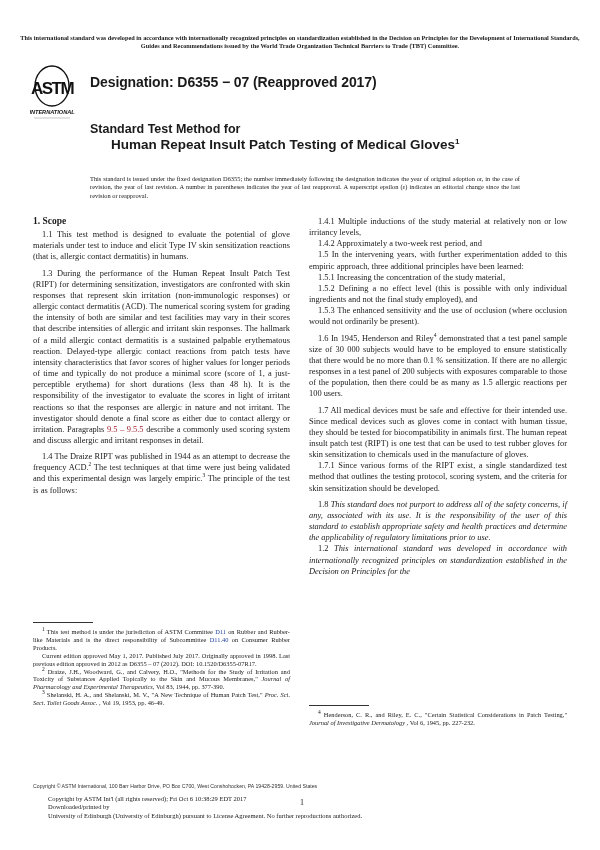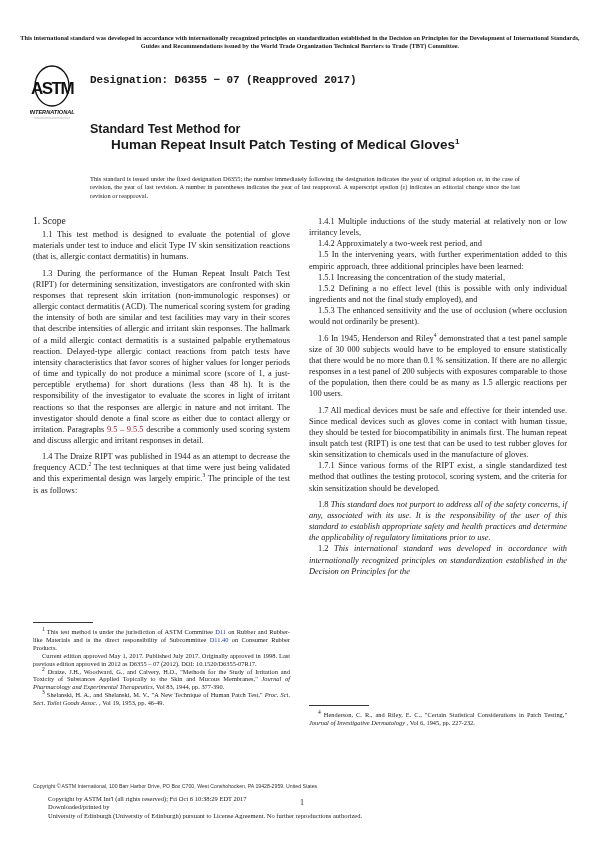--- a/index.html
+++ b/index.html
@@ -1,28 +1,28 @@
 <!DOCTYPE html>
 <html><head>
 <meta charset="utf-8">
 <style>
   html, body { margin: 0; padding: 0; background: #ffffff; }
   body { width: 600px; height: 850px; position: relative; overflow: hidden; color: #1a1a1a; font-family: "Liberation Serif", serif; }
   .notice { position: absolute; top: 34px; left: 20px; width: 560px; text-align: center; font-family: "Liberation Serif", serif; font-weight: bold; font-size: 6.3px; line-height: 8px; }
   .logo { position: absolute; top: 62px; left: 30px; width: 46px; height: 60px; }
-  .designation { position: absolute; top: 74px; left: 90px; font-family: Liberation Mono, monospace; font-weight: bold; font-size: 11px; letter-spacing: -0.1px; }
+  .designation { position: absolute; top: 74px; left: 90px; font-family: Liberation Sans, sans-serif; font-weight: bold; font-size: 14px; letter-spacing: -0.1px; }
   .title-block { position: absolute; top: 122px; left: 90px; font-family: "Liberation Sans", sans-serif; font-weight: bold; }
   .title-l1 { font-size: 12.5px; line-height: 15px; }
   .title-l2 { font-size: 13.5px; line-height: 16px; padding-left: 21px; }
   .title-l2 sup { font-size: 8px; }
   .issued { position: absolute; top: 175px; left: 90px; width: 430px; font-size: 6.4px; line-height: 8.3px; text-align: justify; }
   .col { position: absolute; font-size: 8.4px; line-height: 11.15px; text-align: justify; }
   .col-left { top: 216px; left: 33px; width: 257px; }
   .col-right { top: 216px; left: 309px; width: 258px; }
-  .section-h { font-weight: normal; font-size: 9.5px; margin: 0 0 2px 0; }
+  .section-h { font-weight: bold; font-size: 9.5px; margin: 0 0 2px 0; }
   .p { margin: 0 0 5px 0; text-indent: 9px; }
   .p.tight { margin-bottom: 0; }
   .italic { font-style: italic; }
   .link { color: #a01c2c; }
   .blue { color: #1f3f9f; }
   sup { font-size: 5.5px; line-height: 0; }
   .fn-rule { width: 60px; border-top: 0.8px solid #333; margin: 0 0 5px 0; }
   .fn { position: absolute; font-size: 6.4px; line-height: 7.9px; text-align: justify; }
   .fn-left { top: 622px; left: 33px; width: 257px; }
   .fn-right { top: 705px; left: 309px; width: 258px; }

